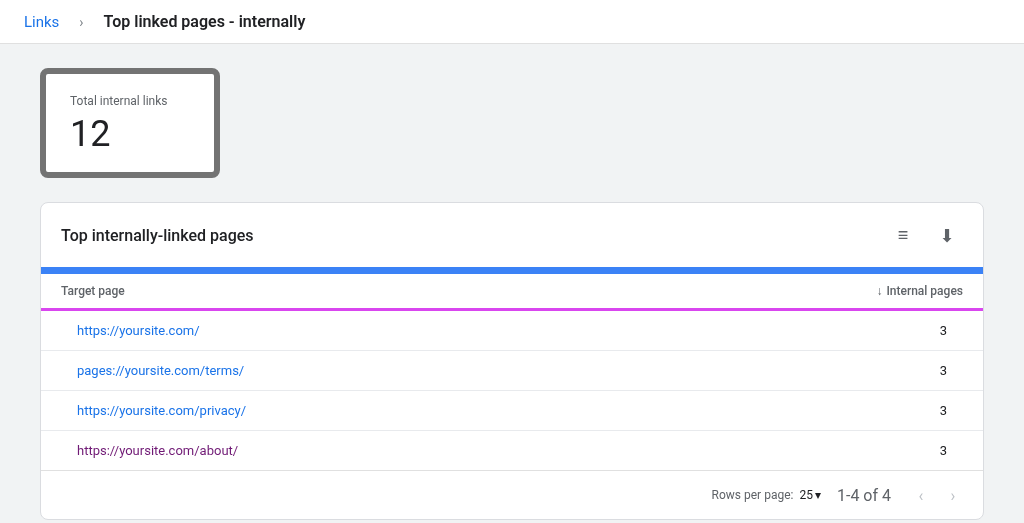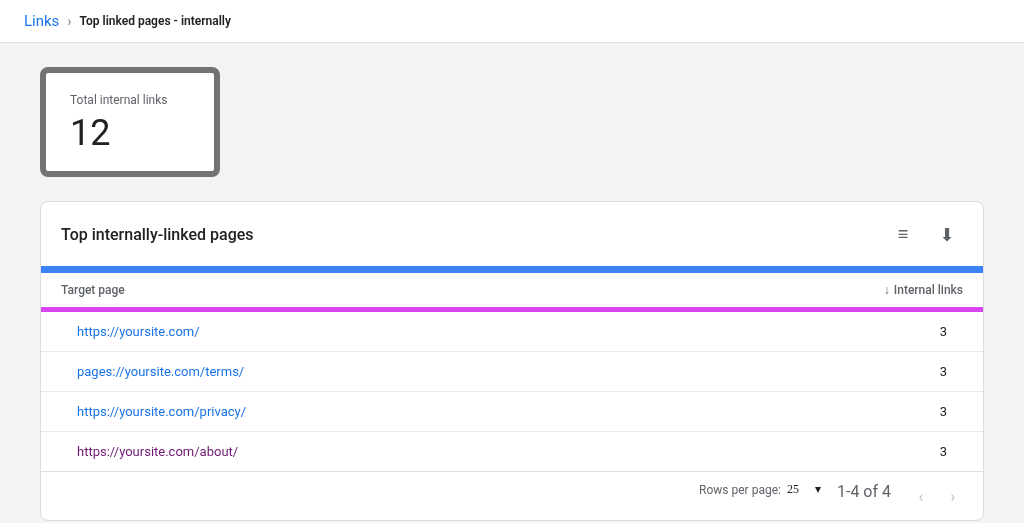--- a/index.html
+++ b/index.html
@@ -12,36 +12,36 @@
       width: 1024px;
     }
 
     
     .breadcrumb-bar {
       background: #fff;
       border-bottom: 1px solid #e0e0e0;
       padding: 12px 24px;
       display: flex;
       align-items: center;
-      gap: 8px;
+      gap: 20px;
       font-size: 15px;
     }
     .breadcrumb-link {
       color: #1a73e8;
       cursor: pointer;
       font-size: 15px;
     }
     .breadcrumb-chevron {
       color: #80868b;
       font-size: 14px;
     }
     .breadcrumb-current {
       color: #202124;
       font-weight: 600;
-      font-size: 12px;
+      font-size: 16px;
     }
 
     
     .page-content {
       padding: 24px 40px;
     }
 
     
     .summary-card {
       background: #fff;
@@ -100,21 +100,21 @@
       width: 32px;
       height: 32px;
     }
 
     
     .data-table {
       width: 100%;
       border-collapse: collapse;
     }
     .data-table thead tr {
-      border-bottom: 5px solid #d946ef;
+      border-bottom: 3px solid #d946ef;
     }
     .data-table thead th {
       padding: 10px 20px;
       font-size: 12px;
       font-weight: 500;
       color: #5f6368;
       text-align: left;
     }
     .data-table thead th.col-right {
       text-align: right;
@@ -137,41 +137,40 @@
       color: #202124;
     }
     .data-table tbody td.col-right {
       text-align: right;
       color: #202124;
     }
 
     
     .pagination {
       display: flex;
-      align-items: flex-start;
+      align-items: center;
       justify-content: flex-end;
       padding: 10px 16px;
       border-top: 1px solid #e0e0e0;
       gap: 16px;
       font-size: 12px;
       color: #5f6368;
     }
     .rows-per-page {
       display: flex;
       align-items: center;
       gap: 6px;
     }
     .rows-select {
       display: flex;
       align-items: center;
-      gap: 16px;
-      cursor: pointer;
-      font-size: 12px;
-      color: #202124;
-      font-family: Liberation Serif, serif;
+      gap: 2px;
+      cursor: pointer;
+      font-size: 12px;
+      color: #202124;
     }
     .pagination-info {
       font-size: 16px;
       color: #5f6368;
     }
     .pagination-nav {
       display: flex;
       gap: 4px;
     }
     .nav-btn {
@@ -222,21 +221,21 @@
       </div>
     </div>
 
     <table class="data-table">
       <thead>
         <tr>
           <th>Target page</th>
           <th class="col-right">
             <span class="col-sort">
               <span>↓</span>
-              <span>Internal links</span>
+              <span>Internal pages</span>
             </span>
           </th>
         </tr>
       </thead>
       <tbody id="table-body">
       <tr>
       <td style="color:#1a73e8;cursor:pointer;">https://yoursite.com/</td>
       <td class="col-right">3</td>
     </tr>
           <tr>

